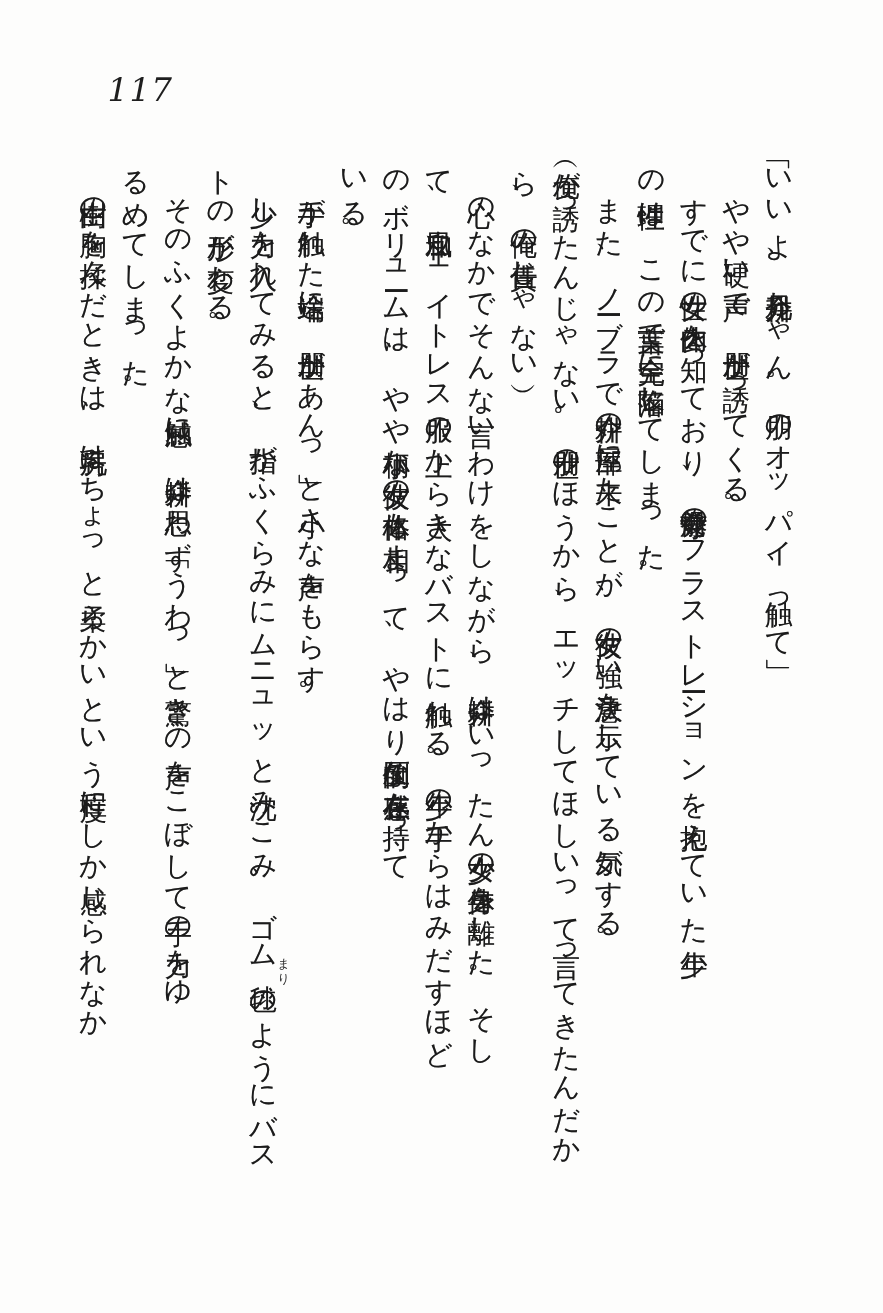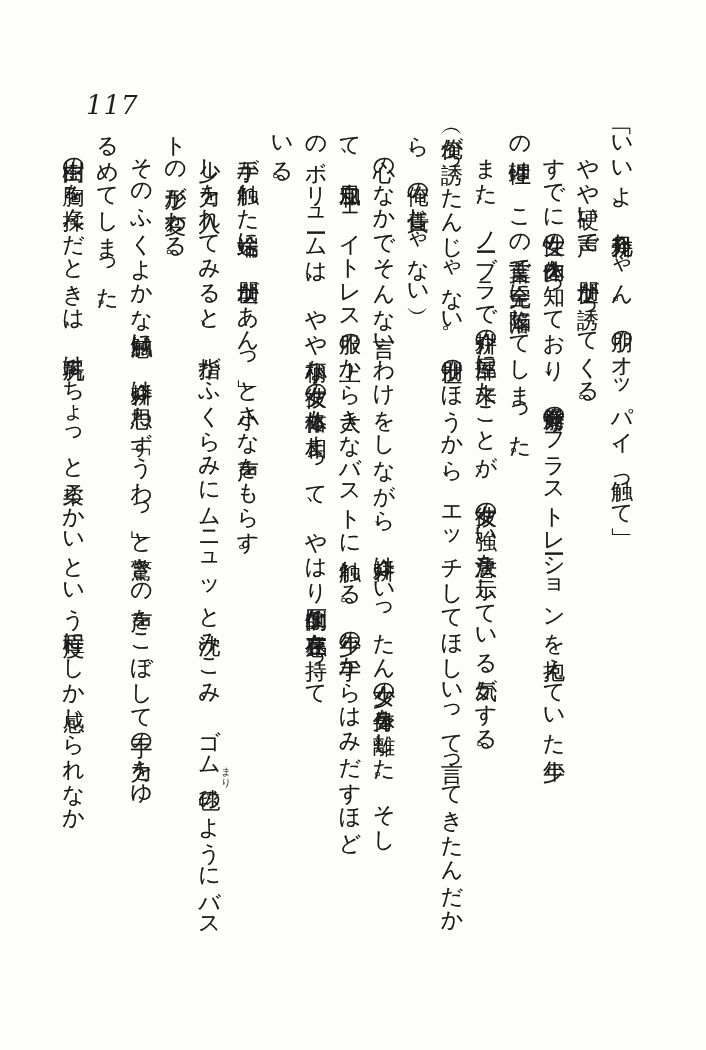--- a/index.html
+++ b/index.html
@@ -16,21 +16,20 @@
   }
   .page-number {
     position: absolute;
     top: 58px;
     left: 86px;
     font-size: 26px;
     font-style: italic;
     color: #1e1e1e;
     letter-spacing: 1px;
     font-family: "DejaVu Serif", serif;
-    margin-top: 32px;
   }
   .text-block {
     position: absolute;
     top: 121px;
     right: 67px;
     height: 842px;
     writing-mode: vertical-rl;
     text-orientation: mixed;
     font-size: 22px;
     line-height: 34px;

